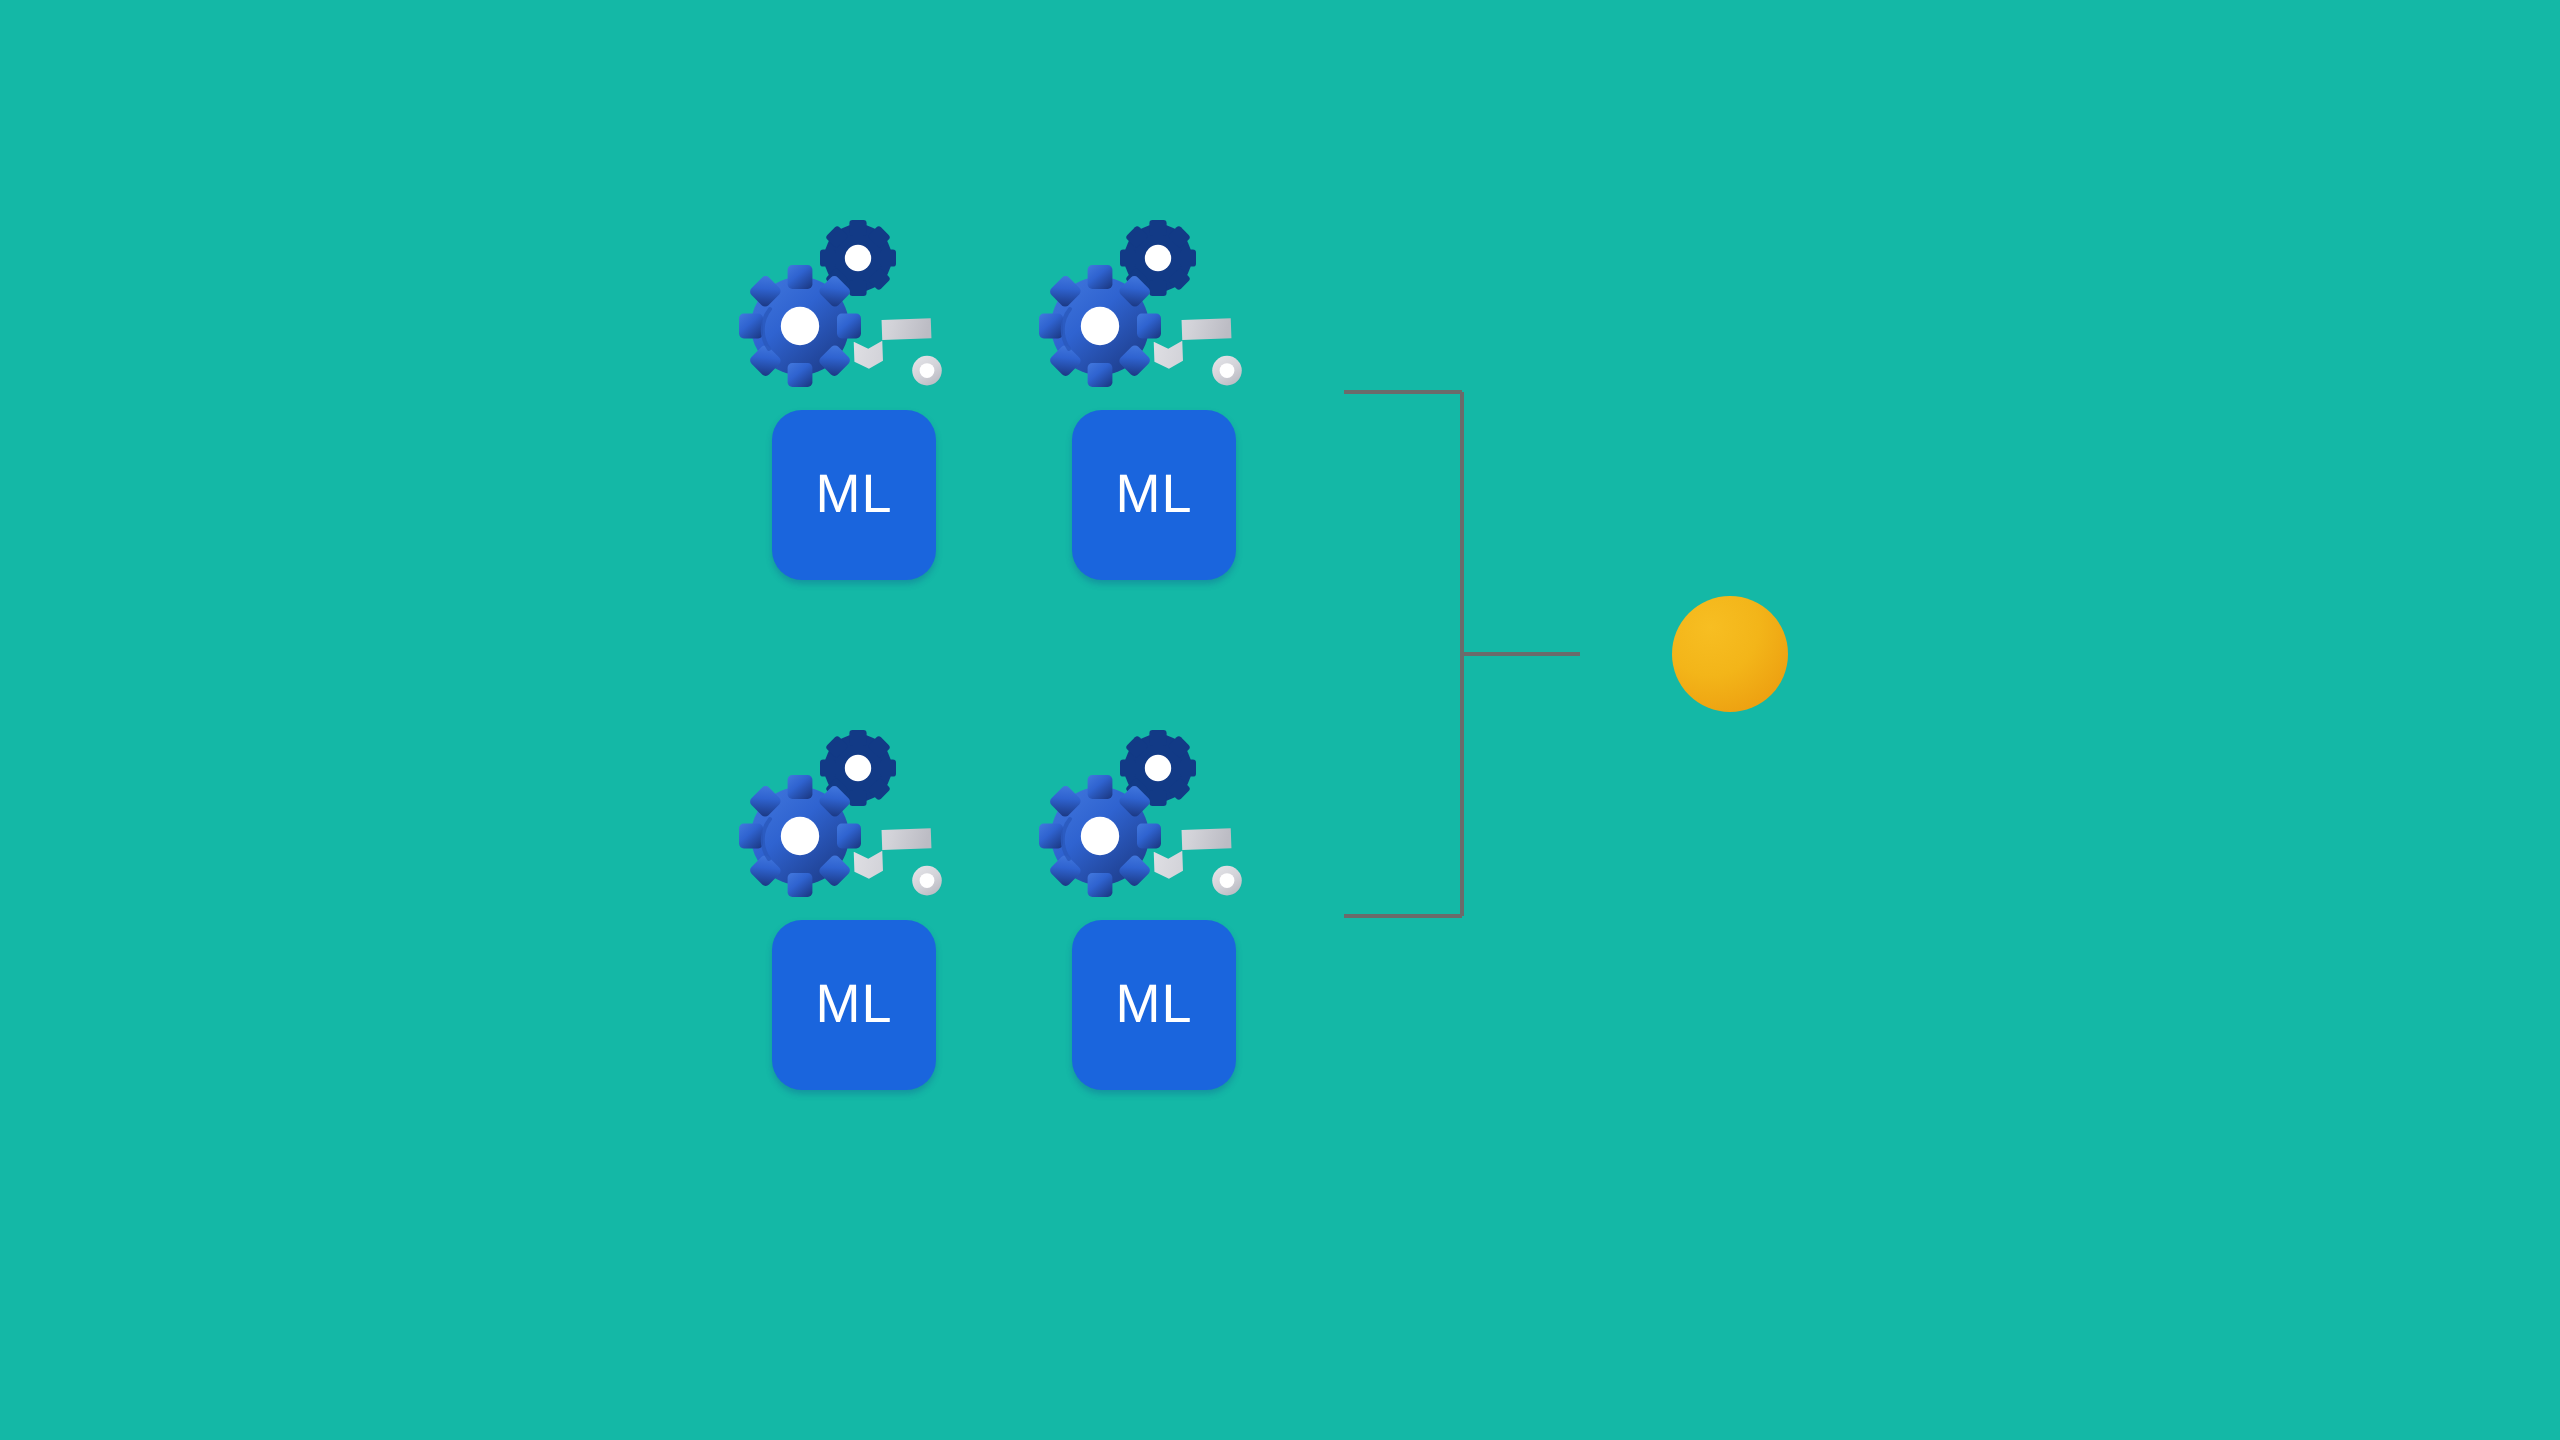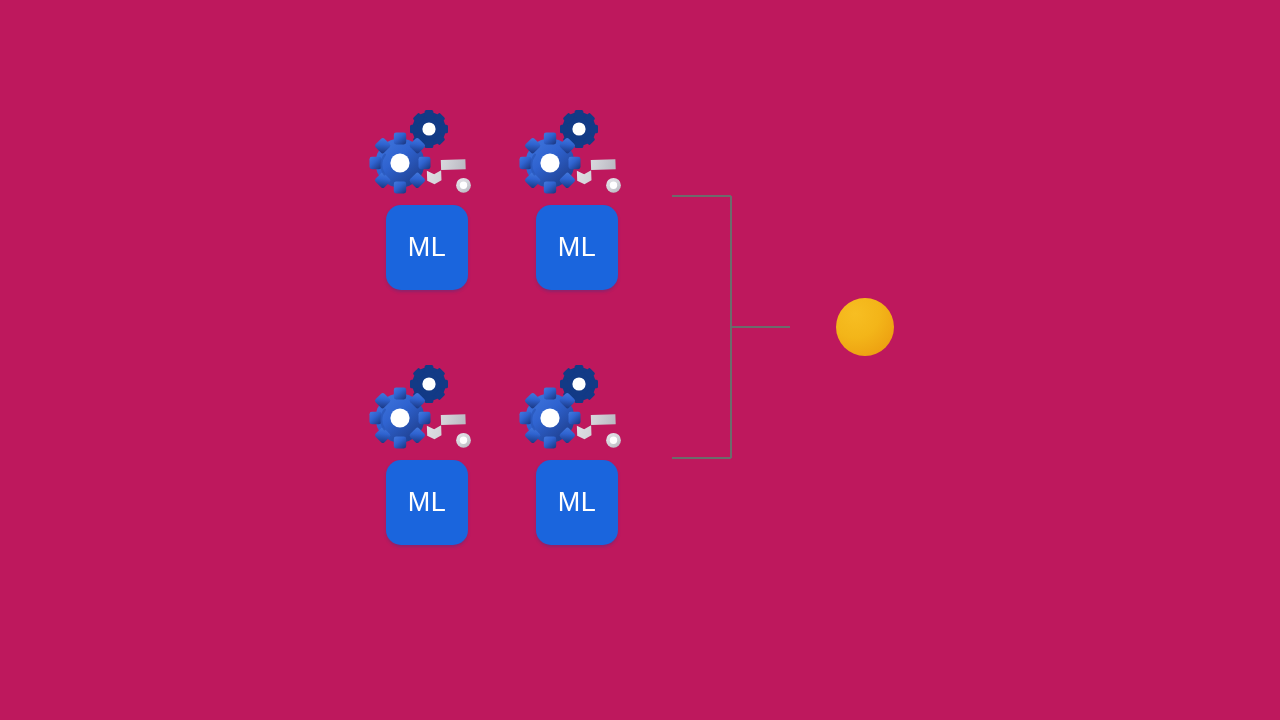--- a/index.html
+++ b/index.html
@@ -11,21 +11,21 @@
   body {
     width: 1280px;
     height: 720px;
     font-family: "Liberation Sans", sans-serif;
     overflow: hidden;
   }
   #canvas {
     position: relative;
     width: 1280px;
     height: 720px;
-    background: #be185d;
+    background: #14b8a6;
   }
 
   
   .ml-unit {
     position: absolute;
     width: 120px;
   }
   .ml-unit .tool-icon {
     position: absolute;
     left: 0;

